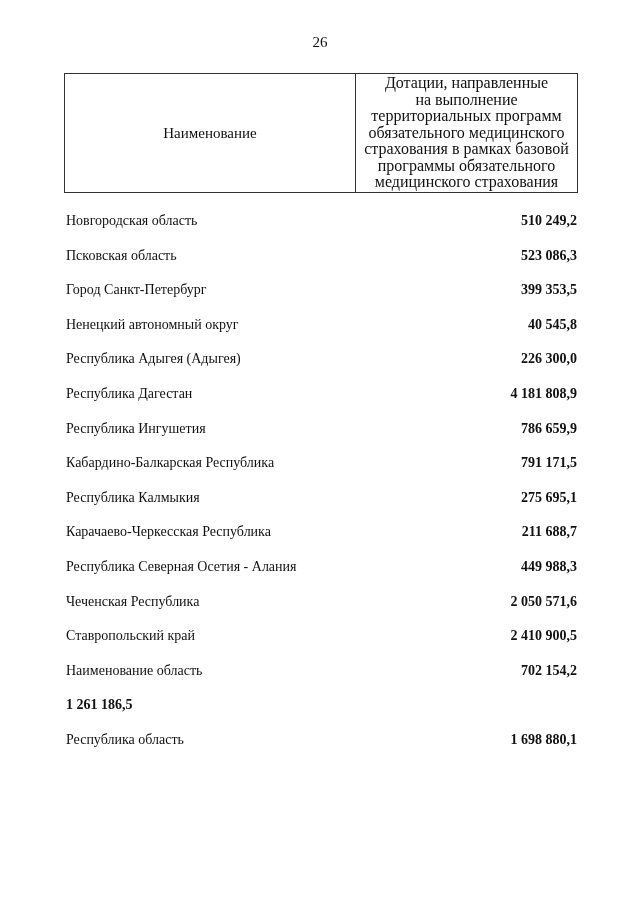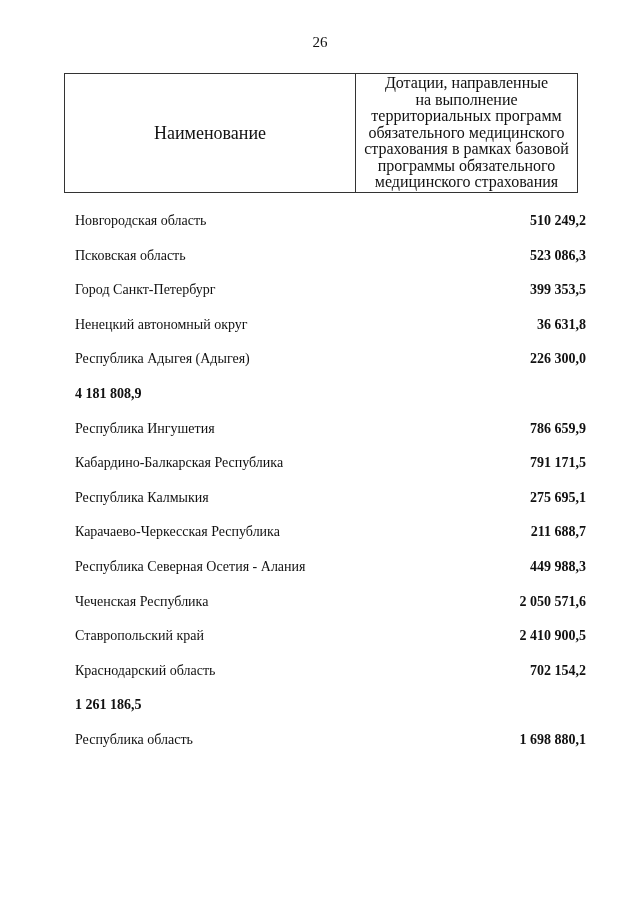--- a/index.html
+++ b/index.html
@@ -2,24 +2,24 @@
 <html><head>
 <meta charset="utf-8">
 <style>
   html, body { margin:0; padding:0; background:#fff; }
   body { width:640px; height:905px; position:relative; overflow:hidden;
          font-family:"Liberation Serif", "DejaVu Serif", serif; color:#111; }
   .page-num { position:absolute; top:34px; left:0; width:640px; text-align:center; font-size:15px; }
   .hdr { position:absolute; top:73px; left:64px; width:514px; height:120px;
          border:1px solid #333; display:flex; box-sizing:border-box; }
   .hdr .c1 { width:290px; border-right:1px solid #333; display:flex; align-items:center;
-             justify-content:center; font-size:18px; }
+             justify-content:center; font-size:15px; }
   .hdr .c2 { flex:1; text-align:center; font-size:16px; line-height:16.5px; padding-top:1px;
              white-space:pre-line; }
-  .rows { position:absolute; top:213px; left:75px; width:511px; }
+  .rows { position:absolute; top:213px; left:66px; width:511px; }
   .row { display:flex; justify-content:space-between; height:34.6px; font-size:14px; }
   .row .name { }
   .row .val { text-align:right;font-weight:bold; }
 </style>
 </head>
 <body>
 
 <div class="page-num">26</div>
 
 <div class="hdr">
@@ -41,27 +41,28 @@
   <div class="row">
       <span class="name">Псковская область</span>
       <span class="val">523 086,3</span>
     </div>
   <div class="row">
       <span class="name">Город Санкт-Петербург</span>
       <span class="val">399 353,5</span>
     </div>
   <div class="row">
       <span class="name">Ненецкий автономный округ</span>
-      <span class="val">36 631,8</span>
+      <span class="val">40 545,8</span>
     </div>
   <div class="row">
       <span class="name">Республика Адыгея (Адыгея)</span>
       <span class="val">226 300,0</span>
     </div>
   <div class="row">
+      <span class="name">Республика Дагестан</span>
       <span class="val">4 181 808,9</span>
     </div>
   <div class="row">
       <span class="name">Республика Ингушетия</span>
       <span class="val">786 659,9</span>
     </div>
   <div class="row">
       <span class="name">Кабардино-Балкарская Республика</span>
       <span class="val">791 171,5</span>
     </div>
@@ -79,21 +80,21 @@
     </div>
   <div class="row">
       <span class="name">Чеченская Республика</span>
       <span class="val">2 050 571,6</span>
     </div>
   <div class="row">
       <span class="name">Ставропольский край</span>
       <span class="val">2 410 900,5</span>
     </div>
   <div class="row">
-      <span class="name">Краснодарский область</span>
+      <span class="name">Наименование область</span>
       <span class="val">702 154,2</span>
     </div>
   <div class="row">
       <span class="val">1 261 186,5</span>
     </div>
   <div class="row">
       <span class="name">Республика область</span>
       <span class="val">1 698 880,1</span>
     </div>
 </div>

